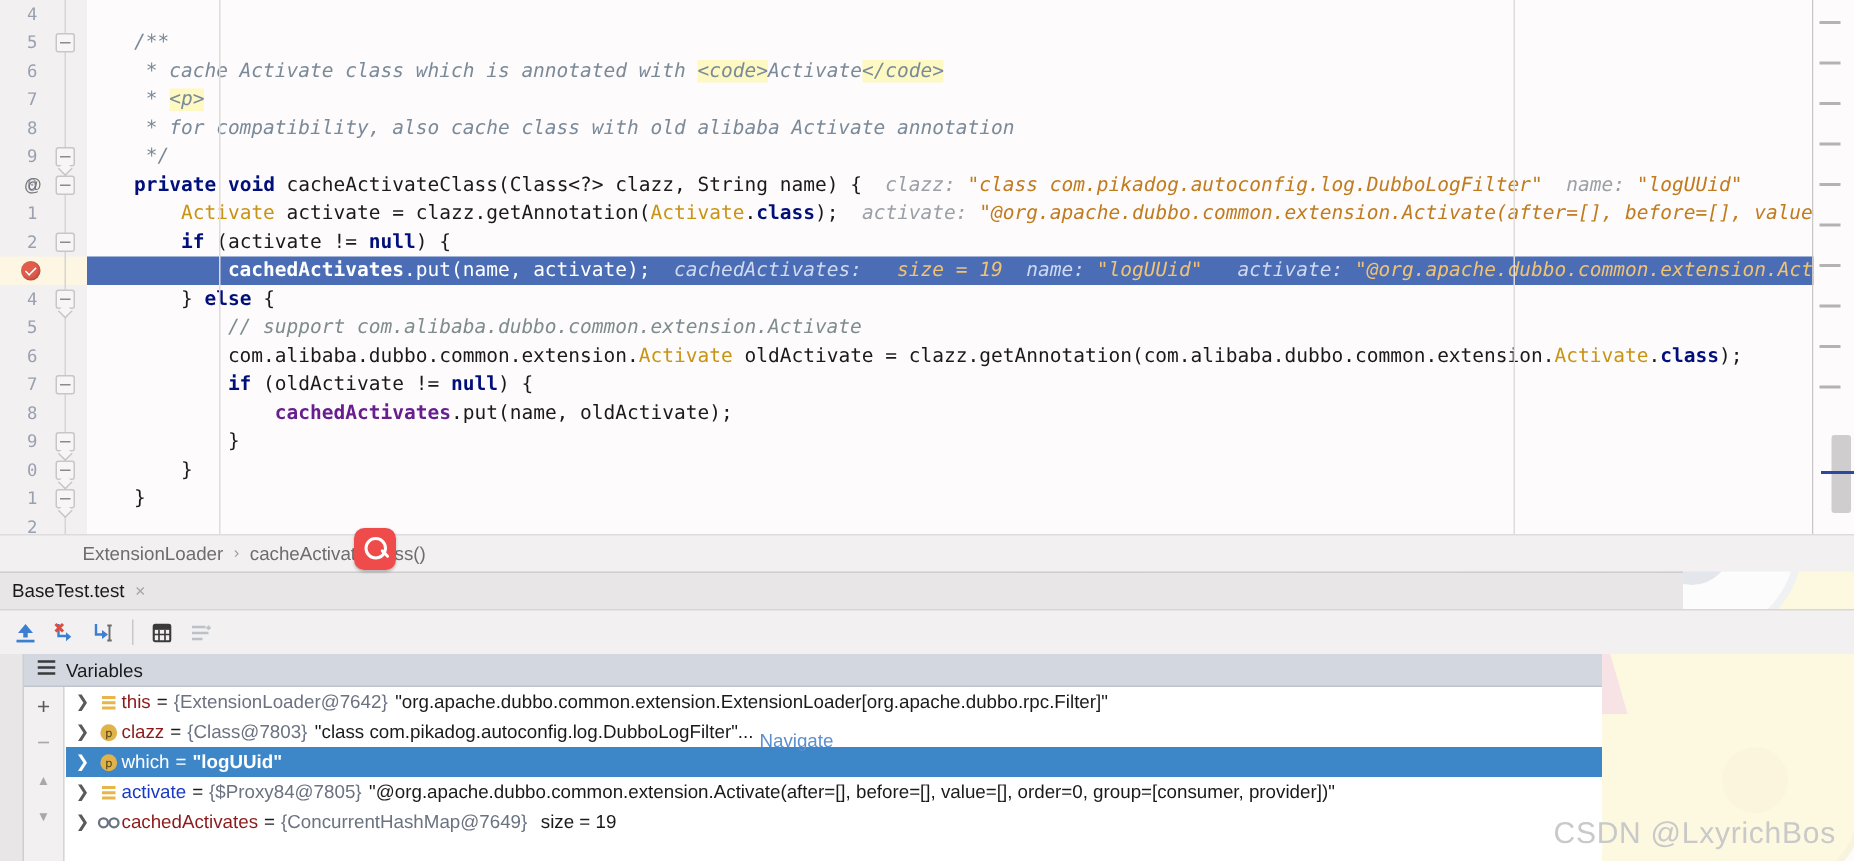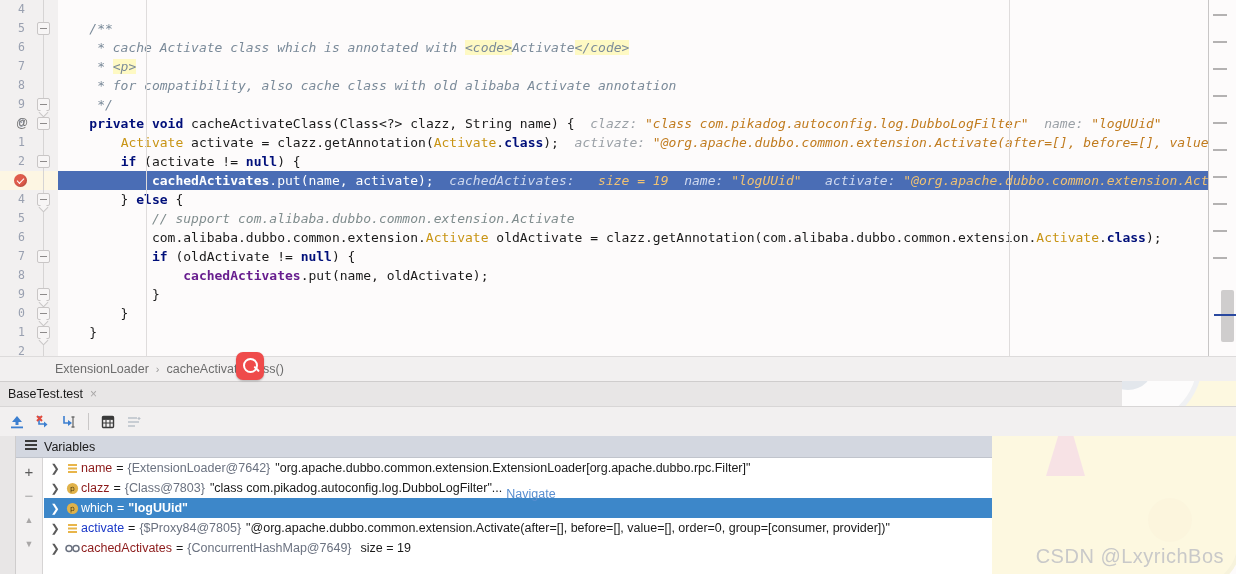--- a/index.html
+++ b/index.html
@@ -197,21 +197,21 @@
   .tb-btn {
     width: 26px; height: 26px;
     display: flex; align-items: center; justify-content: center;
   }
   .tb-divider {
     width: 1px; height: 17px; background: #c9c7c7; margin: 0 6px;
   }
 
   
   .varpane {
-    position: absolute; left: 0; top: 436px; width: 992px; height: 138px;
+    position: absolute; left: 0; top: 436px; width: 1068px; height: 138px;
     background: #fff;
     z-index: 5;
   }
   .var-header {
     position: absolute; left: 16px; top: 0; right: 0; height: 22px;
     background: #d3d7e0;
     display: flex; align-items: center; gap: 7px;
     padding-left: 9px;
     font-size: 12.5px; color: #1a1a1a;
     border-bottom: 1px solid #c0c4cc;
@@ -456,21 +456,21 @@
     <div class="var-list" id="varList">
         <div class="vrow">
           <span class="arrow">❯</span>
           <span class="vicon">
             <svg width="11" height="11" viewBox="0 0 11 11">
               <rect x="1" y="1" width="9" height="2" fill="#e8b54a"></rect>
               <rect x="1" y="4.5" width="9" height="2" fill="#e8b54a"></rect>
               <rect x="1" y="8" width="9" height="2" fill="#e8b54a"></rect>
             </svg>
           </span>
-          <span class="vname">name</span>
+          <span class="vname">this</span>
           <span class="veq">=</span>
           <span class="vref">{ExtensionLoader@7642}</span>
           <span class="vval">"org.apache.dubbo.common.extension.ExtensionLoader[org.apache.dubbo.rpc.Filter]"</span>
         </div>
         <div class="vrow">
           <span class="arrow">❯</span>
           <span class="vicon">
             <svg width="13" height="13" viewBox="0 0 13 13">
               <circle cx="6.5" cy="6.5" r="5.6" fill="#e0b24a"></circle>
               <text x="6.5" y="9.4" font-size="7.5" text-anchor="middle" fill="#4a3a10" font-family="DejaVu Sans, sans-serif">p</text>

